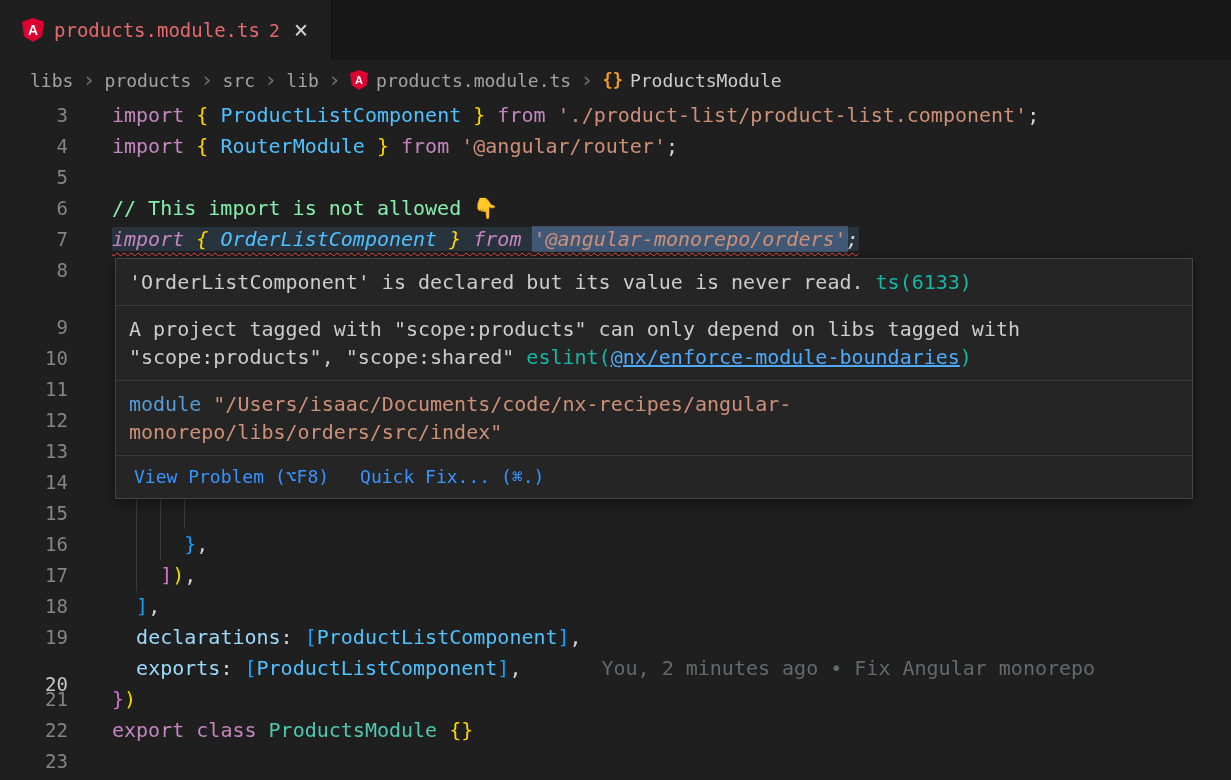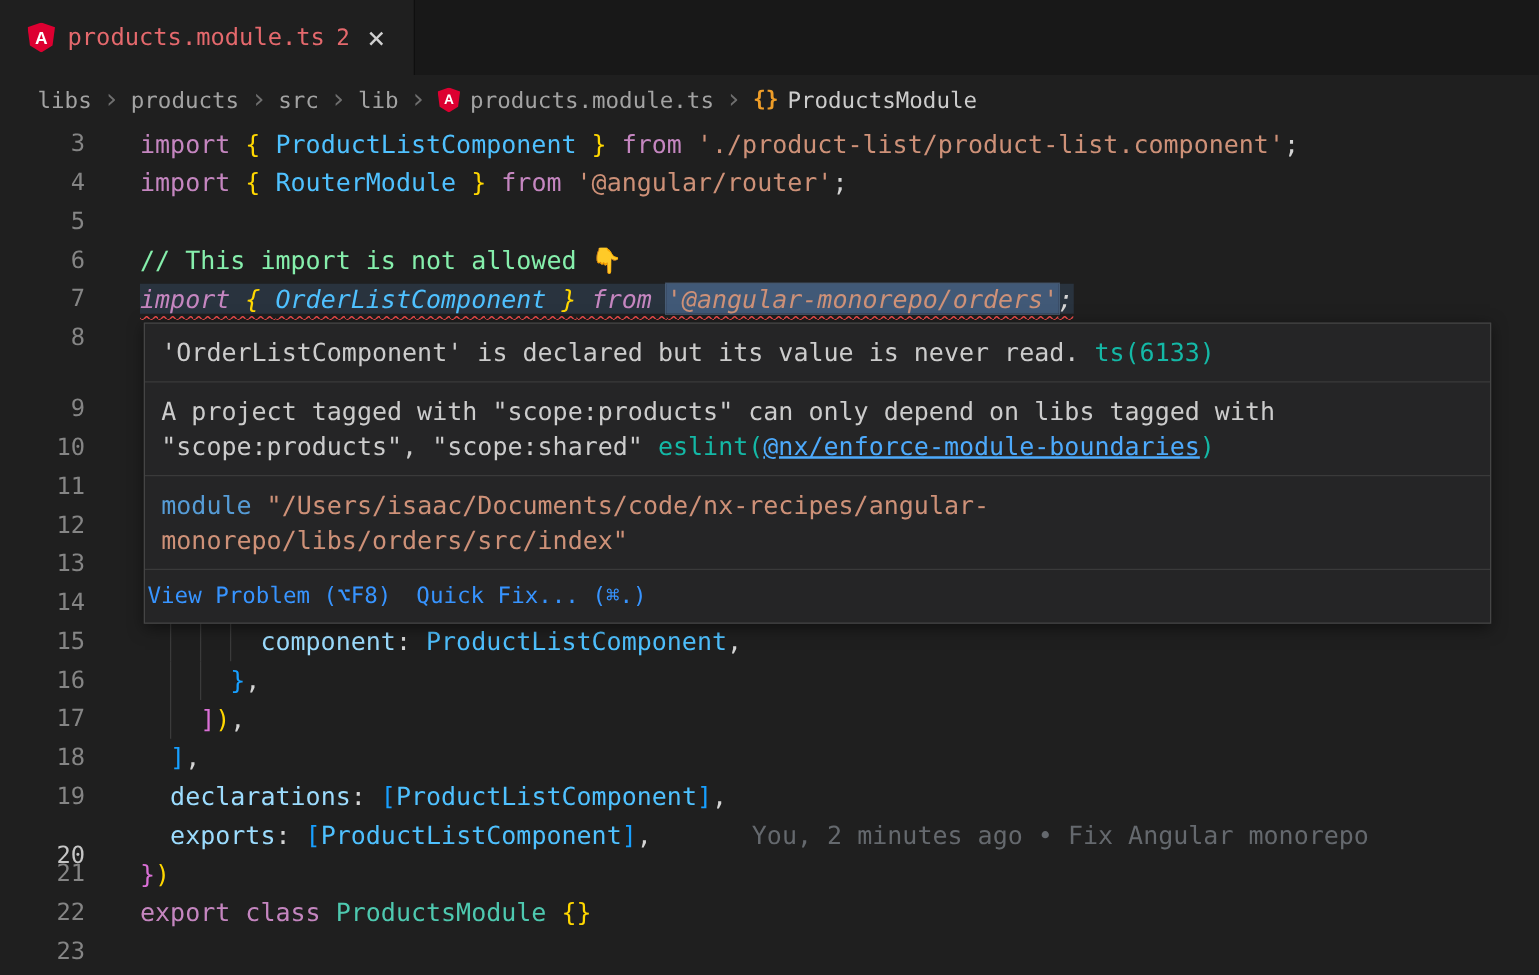--- a/index.html
+++ b/index.html
@@ -87,21 +87,21 @@
   }
 
   
   .hover-popup{
     position:absolute; left:115px; top:158px; width:1078px;
     background:#252526; border:1px solid #454545; z-index:5;
     box-shadow:0 3px 12px rgba(0,0,0,0.5); font-size:20px; color:#cccccc;
   }
   .hover-section{ padding:9px 13px; border-bottom:1px solid #3a3a3a; line-height:28px; }
   .hover-line{ white-space:pre-wrap; }
-  .hover-actions{ padding:8px 2px; display:flex; gap:20px; font-size:18px; line-height:26px; }
+  .hover-actions{ padding:8px 2px; display:flex; gap:31px; font-size:18px; line-height:26px;margin-left:16px; }
   .hover-actions .action{ color:#3794FF; cursor:pointer; }
 </style>
 </head>
 <body>
 
 <div class="tabbar">
   <div class="tab">
     <span class="ng-icon">
         <span class="ng-a">A</span>
       </span>
@@ -179,21 +179,21 @@
       <div class="line">
         <span class="ln">13</span>
         <span class="lc"><span></span></span>
       </div>
       <div class="line">
         <span class="ln">14</span>
         <span class="lc"><span></span></span>
       </div>
       <div class="line">
         <span class="ln">15</span>
-        <span class="lc"><i class="guide" style="left: 24.07px;"></i><i class="guide" style="left: 48.14px;"></i><i class="guide" style="left: 72.21px;"></i><span><span class="tok-pun">        </span><span class="tok-prop">component</span><span class="tok-pun">: </span><span class="tok-id">ProductListComponent</span><span class="tok-pun">,</span></span></span>
+        <span class="lc"><i class="guide" style="left: 24.07px;"></i><i class="guide" style="left: 48.14px;"></i><i class="guide" style="left: 72.21px;"></i></span>
       </div>
       <div class="line">
         <span class="ln">16</span>
         <span class="lc"><i class="guide" style="left: 24.07px;"></i><i class="guide" style="left: 48.14px;"></i><span><span class="tok-pun">      </span><span class="tok-b3">}</span><span class="tok-pun">,</span></span></span>
       </div>
       <div class="line">
         <span class="ln">17</span>
         <span class="lc"><i class="guide" style="left: 24.07px;"></i><span><span class="tok-pun">    </span><span class="tok-b2">]</span><span class="tok-b1">)</span><span class="tok-pun">,</span></span></span>
       </div>
       <div class="line">

